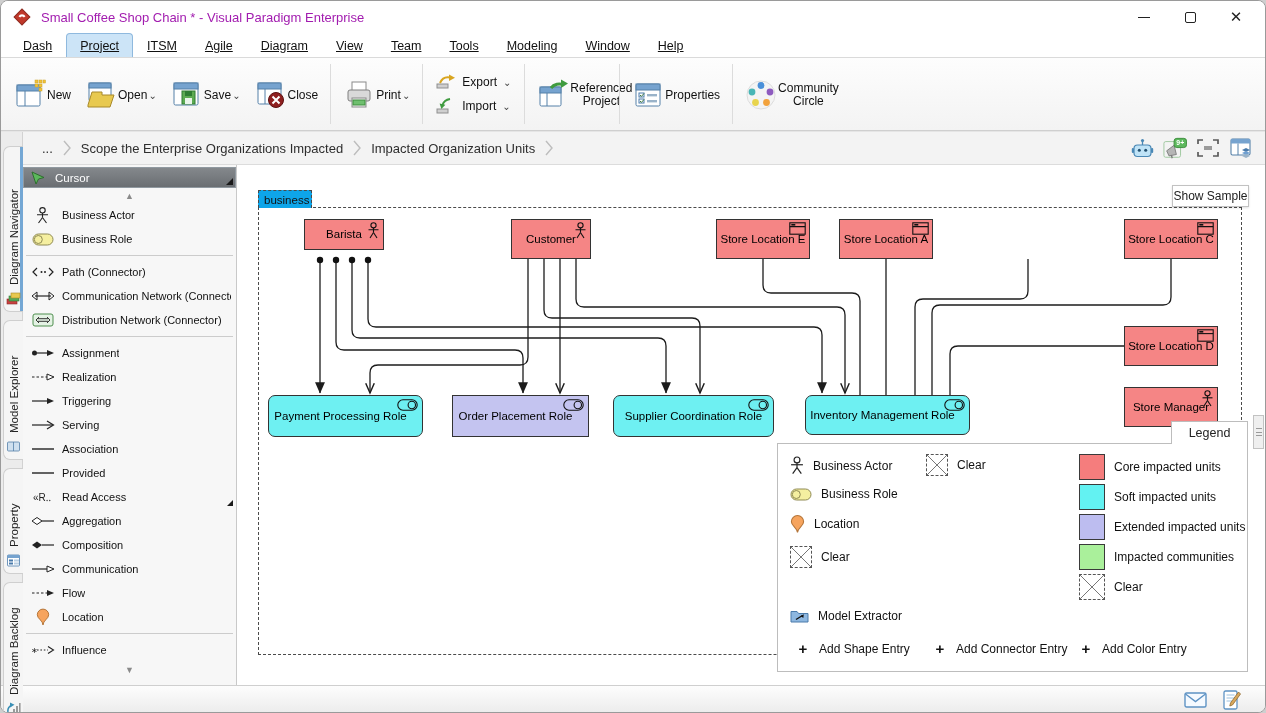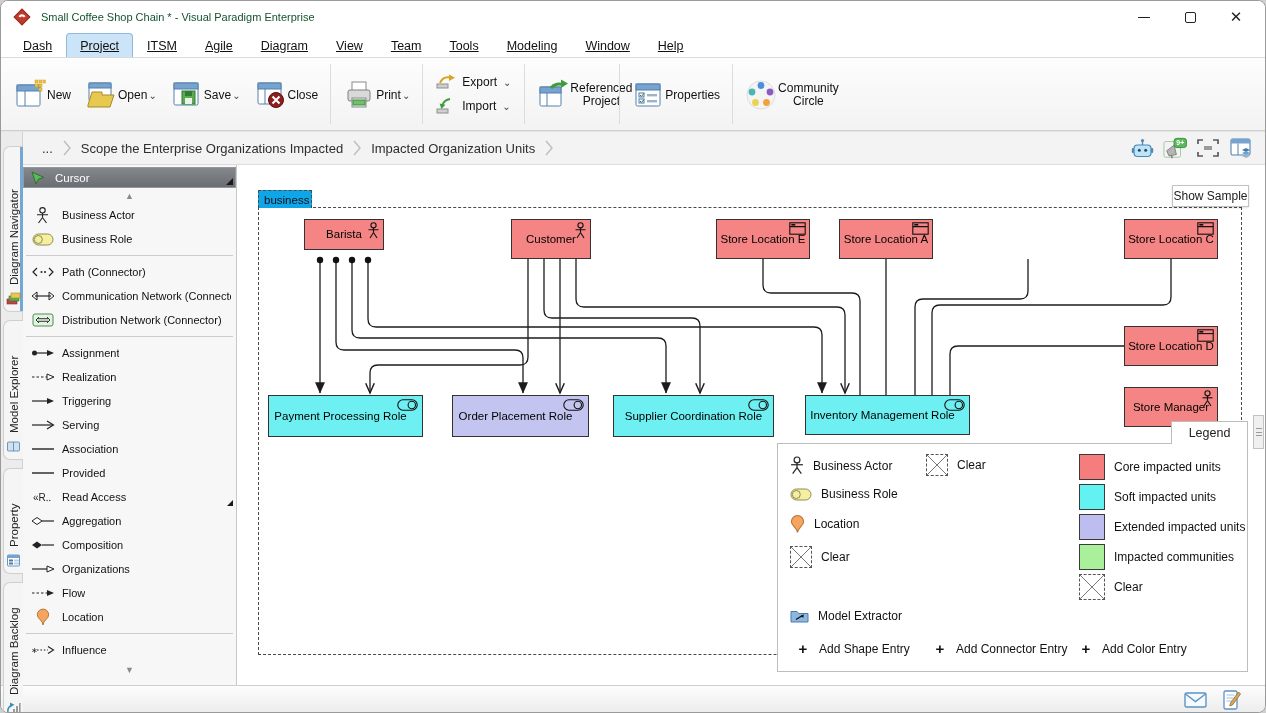--- a/index.html
+++ b/index.html
@@ -2,21 +2,21 @@
 <html><head>
 <meta charset="utf-8">
 <style>
   html,body{margin:0;padding:0;background:#cfcfcf;font-family:"Liberation Sans",sans-serif;}
   *{box-sizing:border-box;}
   .window{width:1266px;height:713px;background:#fff;border:1px solid #9a9a9a;border-radius:8px;overflow:hidden;position:relative;}
 
   
   .titlebar{height:32px;display:flex;align-items:center;padding:0 6px 0 12px;background:#fff;}
   .vp-logo{width:18px;height:18px;margin-right:10px;flex:0 0 auto;}
-  .tb-title{font-size:11px;color:#14532d;flex:1;white-space:nowrap;}
+  .tb-title{font-size:13px;color:#a21caf;flex:1;white-space:nowrap;}
   .wcontrols{display:flex;align-items:center;gap:0;}
   .wctl{width:46px;height:30px;display:flex;align-items:center;justify-content:center;color:#222;font-size:13px;}
   .wctl.min span{display:block;width:12px;height:0;border-top:1.4px solid #222;}
   .wctl.max span{display:block;width:11px;height:11px;border:1.4px solid #222;border-radius:2px;}
   .wctl.close{font-size:15px;}
 
   
   .menubar{height:24px;display:flex;align-items:stretch;padding:0 8px;background:#fff;}
   .menu-item{padding:3px 13px;font-size:12.5px;color:#111;display:flex;align-items:center;border:1px solid transparent;border-bottom:none;text-decoration:underline;}
   .menu-item.active{background:#cce4f7;border-color:#8fb9de;border-radius:4px 4px 0 0;}
@@ -65,21 +65,21 @@
   .prow.flyout::after{content:'';position:absolute;right:3px;bottom:3px;border-left:6px solid transparent;border-bottom:6px solid #1a1a1a;}
   .psep{height:1px;background:#cccccc;margin:4px 3px;}
 
   
   .canvas{position:relative;flex:1;background:#fff;overflow:hidden;}
   .boundary{position:absolute;left:21px;top:42px;width:984px;height:448px;border:1.4px dashed #4a4a4a;z-index:0;}
   .blabel{position:absolute;left:21px;top:25px;width:54px;height:18px;border:1.4px dashed #4a4a4a;border-bottom:none;background:#0ea5e9;display:flex;align-items:center;padding-left:5px;font-size:11.5px;color:#111;z-index:1;}
   .wires{position:absolute;left:0;top:0;z-index:2;}
   .bnode{position:absolute;border:1.3px solid #333;display:flex;align-items:center;justify-content:center;font-size:11.5px;color:#000;z-index:3;text-align:center;line-height:13px;}
   .core{background:#f58585;}
-  .soft{background:#6ef0f2;}
+  .soft{background:#6ef0f2;border-radius:7px;}
   .ext{background:#c4c4f0;}
   .nicon{position:absolute;top:2px;right:3px;line-height:0;}
   .nicon-role{top:3px;right:4px;}
   .n-barista{left:67px;top:54px;width:80px;height:31px;}
   .n-customer{left:274px;top:54px;width:80px;height:40px;}
   .n-store-e{left:479px;top:54px;width:94px;height:40px;}
   .n-store-a{left:602px;top:54px;width:94px;height:40px;}
   .n-store-b{left:744px;top:54px;width:94px;height:40px;}
   .n-store-c{left:887px;top:54px;width:94px;height:40px;}
   .n-store-d{left:887px;top:161px;width:94px;height:40px;}
@@ -522,21 +522,21 @@
             </span>
             <span class="plabel">Composition</span>
           </div>
           <div class="prow">
             <span class="picon">
               <svg width="24" height="8" viewBox="0 0 24 8">
                   <line x1="1" y1="4" x2="16" y2="4" stroke="#222" stroke-width="1.2"></line>
                   <path d="M16,1 L23,4 L16,7 Z" fill="#fff" stroke="#222"></path>
                 </svg>
             </span>
-            <span class="plabel">Organizations</span>
+            <span class="plabel">Communication</span>
           </div>
           <div class="prow">
             <span class="picon">
               <svg width="24" height="8" viewBox="0 0 24 8">
                   <line x1="1" y1="4" x2="16" y2="4" stroke="#222" stroke-width="1.1" stroke-dasharray="2.5,2"></line>
                   <path d="M16,1 L23,4 L16,7 Z" fill="#222"></path>
                 </svg>
             </span>
             <span class="plabel">Flow</span>
           </div>

